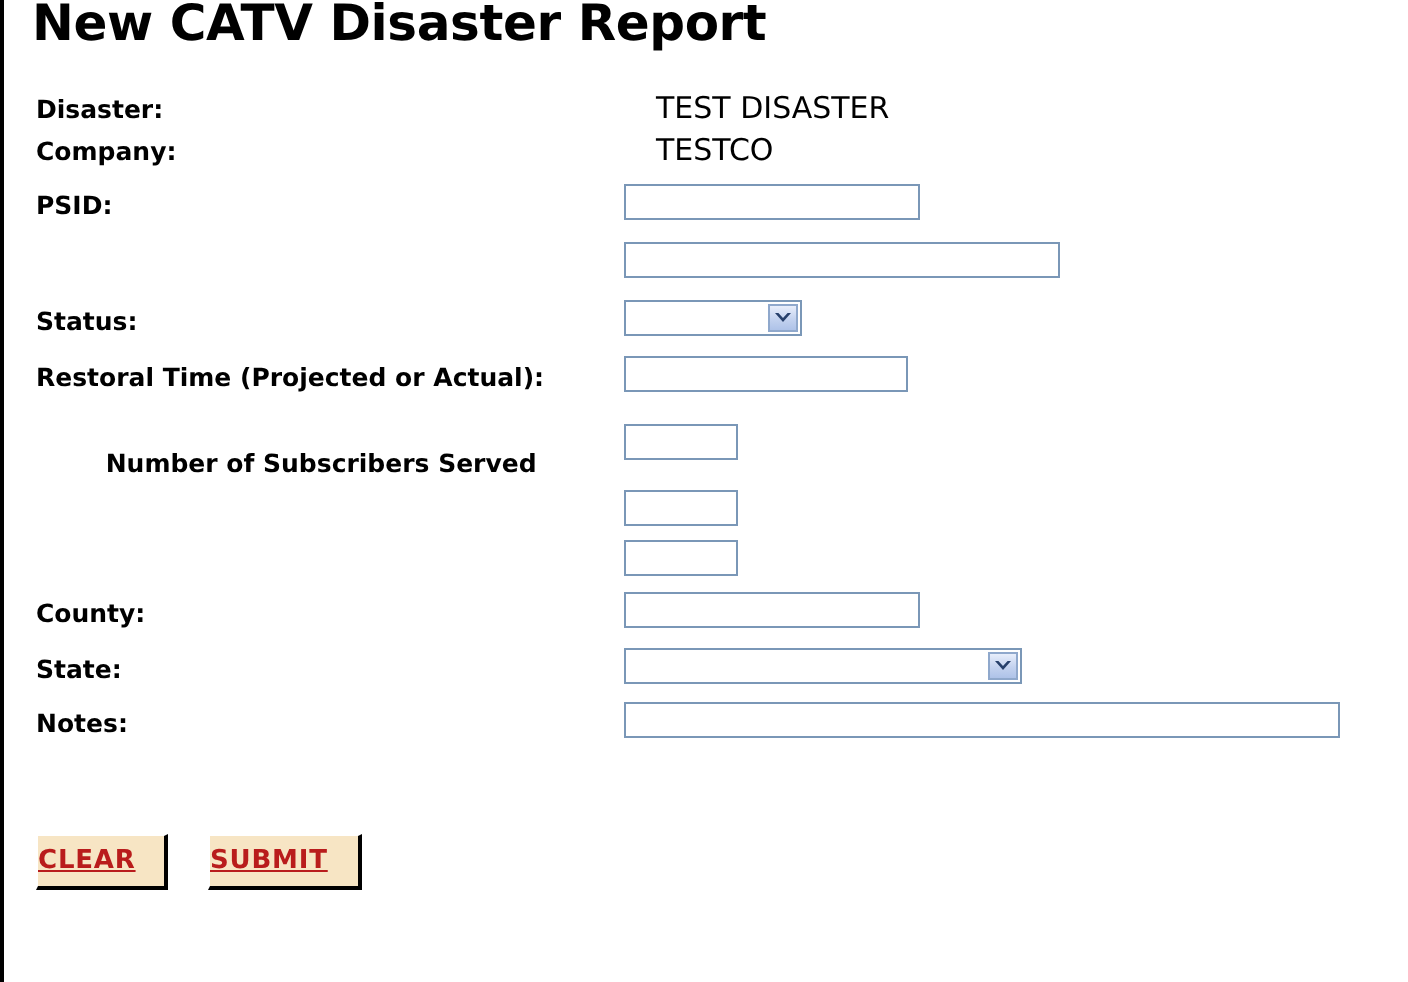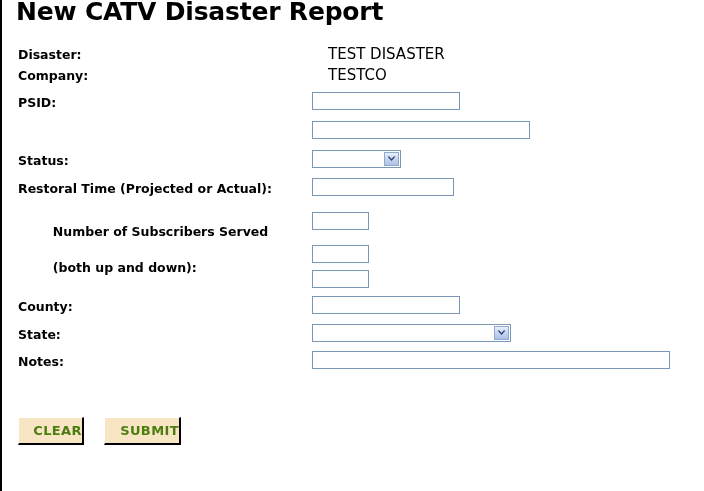--- a/index.html
+++ b/index.html
@@ -142,33 +142,34 @@
     left: 0;
     top: 417px;
     width: 704px;
   }
   .btn {
     position: absolute;
     top: 0;
     height: 28px;
     box-sizing: border-box;
     background: #f7e5c4;
-    color: #4d7c0f;
+    color: #b91c1c;
     font-family: "DejaVu Sans", sans-serif;
     font-size: 13px;
     font-weight: bold;
     letter-spacing: 0.4px;
-    text-align: right;
+    text-align: left;
     line-height: 24px;
     border-top: 1px solid #ffffff;
     border-left: 1px solid #ffffff;
     border-right: 2px solid #000000;
     border-bottom: 2px solid #000000;
     padding: 0;
     cursor: pointer;
+    text-decoration: underline;
   }
   .btn-clear  { left: 16px;  width: 66px; }
   .btn-submit { left: 102px; width: 77px; }
 </style>
 </head>
 <body>
 
 <div id="page">
 
   <div class="page-title">New CATV Disaster Report</div>
@@ -207,21 +208,20 @@
     </div>
 
     <div class="row" style="top:134px;position:absolute;left:0;width:704px;">
       <span class="label">Restoral Time (Projected or Actual):</span>
       <input class="field w-restoral" type="text" value="" style="">
     </div>
 
     <div class="row tall" style="top:159px;position:absolute;left:0;width:704px;">
       <span class="label" style="line-height:18px;">
         <span>Number of Subscribers Served</span><br>
-        <span>(both up and down):</span>
       </span>
       <input class="field w-num" type="text" style="top: 7px;" value="">
     </div>
 
     <div class="row" style="top:201px;position:absolute;left:0;width:704px;">
       <input class="field w-num" type="text" value="" style="">
     </div>
 
     <div class="row" style="top:226px;position:absolute;left:0;width:704px;">
       <input class="field w-num" type="text" value="" style="">

